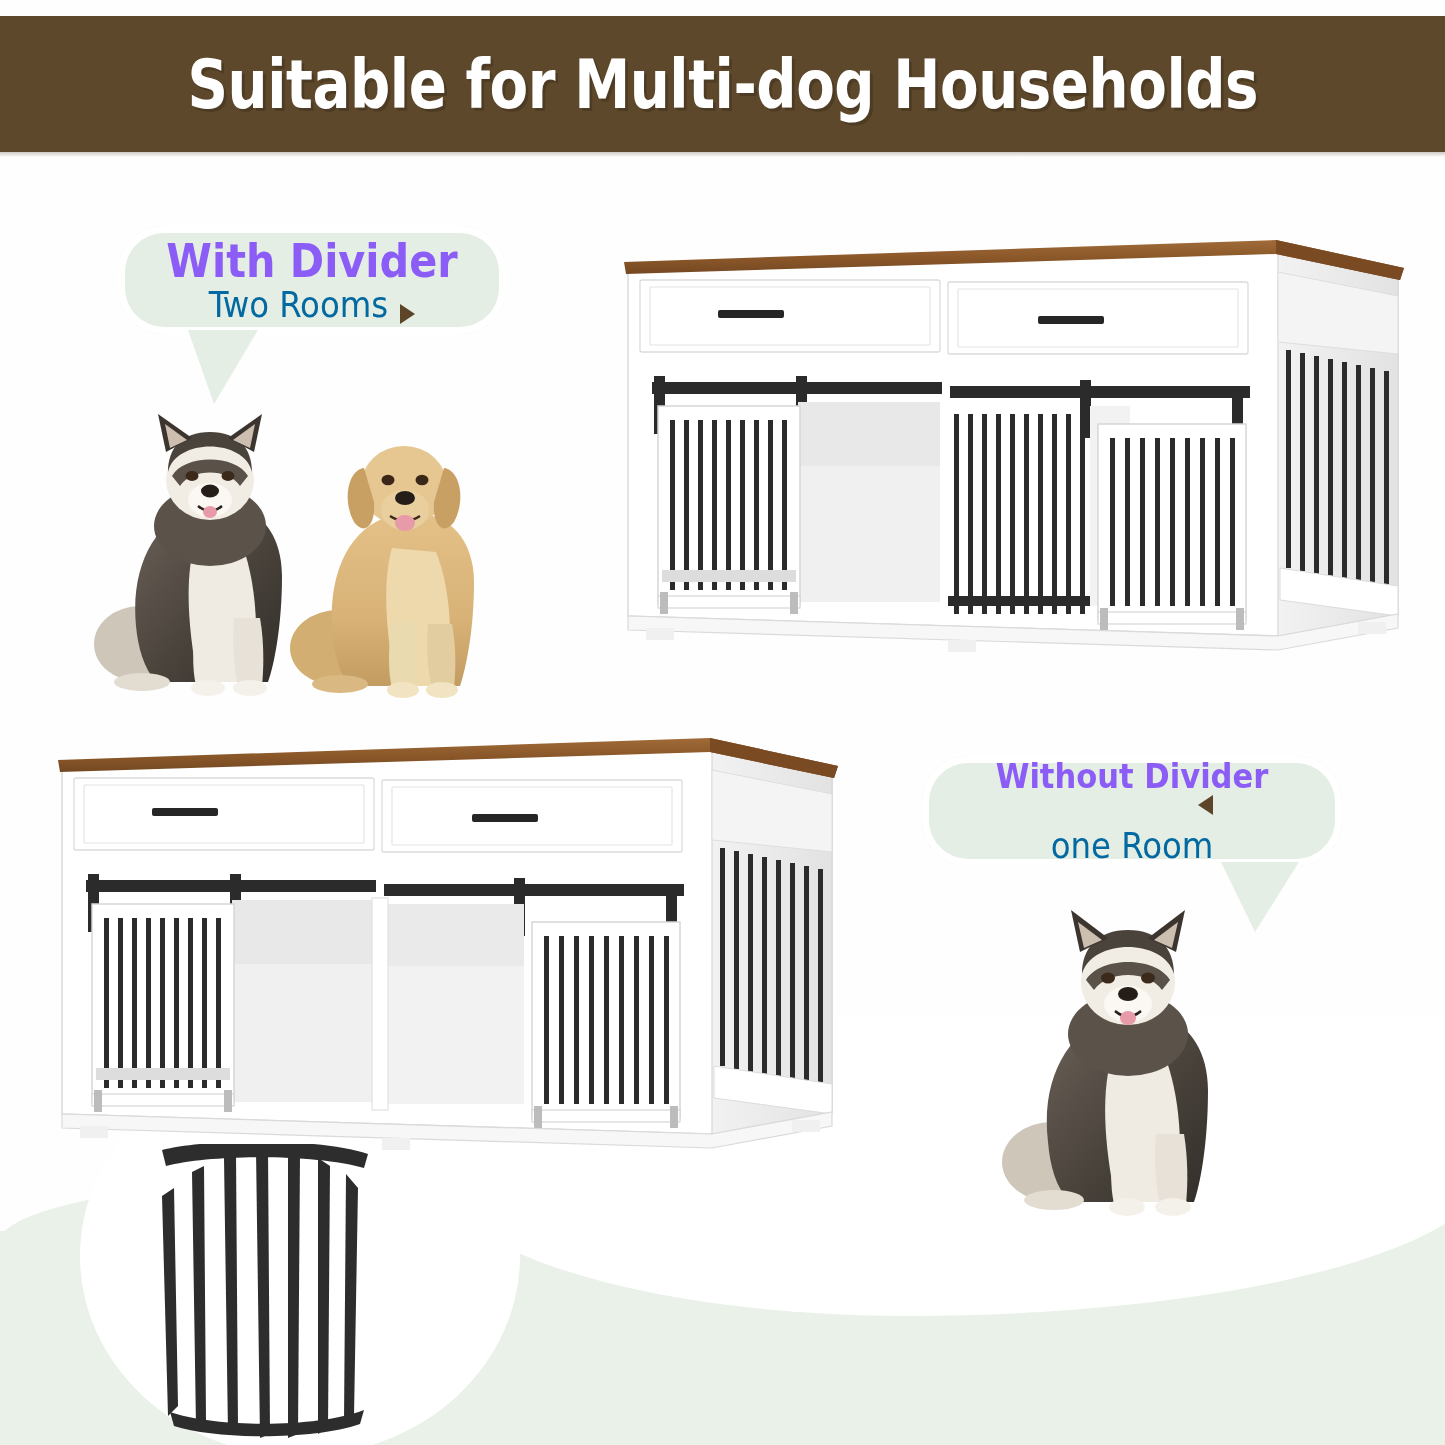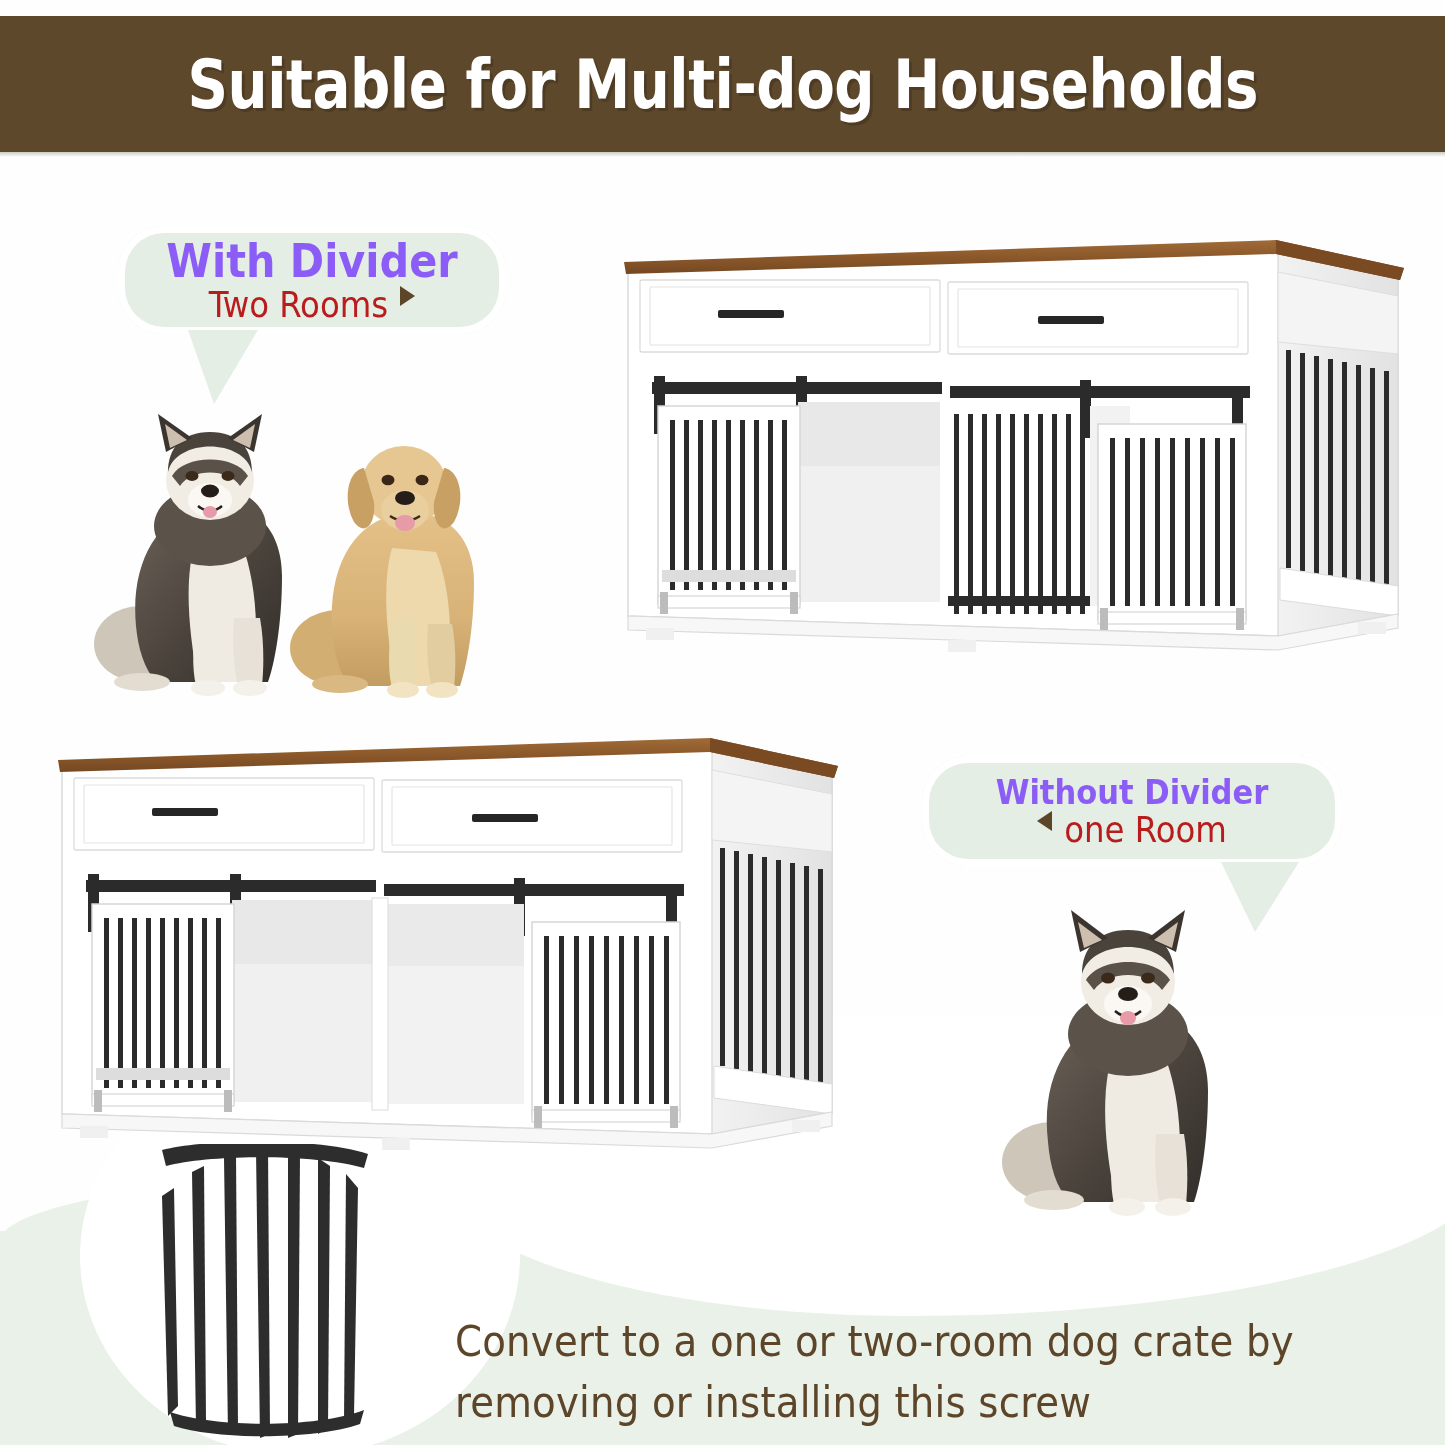--- a/index.html
+++ b/index.html
@@ -61,22 +61,22 @@
   .bubble-inner{
     position:absolute;inset:0;
     display:flex;flex-direction:column;align-items:center;justify-content:center;
   }
   .bubble-l1{
     font-family:"DejaVu Sans Condensed","Liberation Sans Narrow","Liberation Sans",sans-serif;
     color:#8b5cf6;font-weight:bold;white-space:nowrap;line-height:1.02;
   }
   .bubble-l2{
     font-family:"DejaVu Sans Condensed","Liberation Sans Narrow","Liberation Sans",sans-serif;
-    color:#b91c1c;font-weight:normal;white-space:nowrap;line-height:1.05;
-    display:flex;align-items:flex-start;gap:12px;
+    color:#0369a1;font-weight:normal;white-space:nowrap;line-height:1.05;
+    display:flex;align-items:flex-end;gap:12px;
   }
   .tri{display:inline-block;}
   .tri-r{
     width:0;height:0;border-left:15px solid #5c4529;
     border-top:10px solid transparent;border-bottom:10px solid transparent;
   }
   .tri-l{
     width:0;height:0;border-right:15px solid #5c4529;
     border-top:10px solid transparent;border-bottom:10px solid transparent;
   }
@@ -408,21 +408,21 @@
 
     <path d="M10 392 L660 412 L780 390 L780 404 L660 426 L10 406 Z" fill="#f7f7f7" stroke="#dadada" stroke-width="1.2"></path>
     <rect x="28" y="404" width="28" height="12" fill="#f0f0f0"></rect>
     <rect x="330" y="416" width="28" height="12" fill="#f0f0f0"></rect>
     <rect x="740" y="398" width="28" height="12" fill="#f0f0f0"></rect>
   </svg>
 
   <div class="bubble" style="left:922px;top:740px;width:420px;height:110px;">
     <div class="bubble-inner">
       <div class="bubble-l1" style="font-size:34px;margin-top:2px;">Without Divider</div>
-      <div class="bubble-l2" style="font-size:36px;margin-top:1px;">
+      <div class="bubble-l2" style="font-size:36px;margin-top:1px;flex-direction:column;">
         <span class="tri tri-l"></span>
         <span>one Room</span>
       </div>
     </div>
   </div>
   <svg width="130" height="80" style="position:absolute;left:1215px;top:844px;">
     <polygon points="6,2 84,2 40,72" fill="#e4eee4"></polygon>
   </svg>
 
   <svg class="dog-svg" style="left:996px;top:866px;" width="272" height="348" viewBox="0 0 272 348">
@@ -466,18 +466,14 @@
       <path d="M74 14 L86 10 L88 284 L78 290 Z"></path>
       <path d="M106 6 L118 4 L120 290 L110 294 Z"></path>
       <path d="M138 6 L150 10 L148 290 L138 294 Z"></path>
       <path d="M168 14 L180 22 L178 284 L168 290 Z"></path>
       <path d="M196 30 L208 44 L204 272 L194 278 Z"></path>
       <path d="M12 6 C60 -6 170 -6 218 10 L214 24 C166 10 62 10 16 22 Z"></path>
       <path d="M20 268 C66 284 168 284 214 266 L210 280 C164 296 68 296 24 282 Z"></path>
     </g>
   </svg>
 
-  <div class="caption" style="left:455px;top:1295px;width:920px;">
-    <div>Convert to a one or two-room dog crate by</div>
-    <div>removing or installing this screw</div>
-  </div>
 
 </div>
 
 </body></html>

